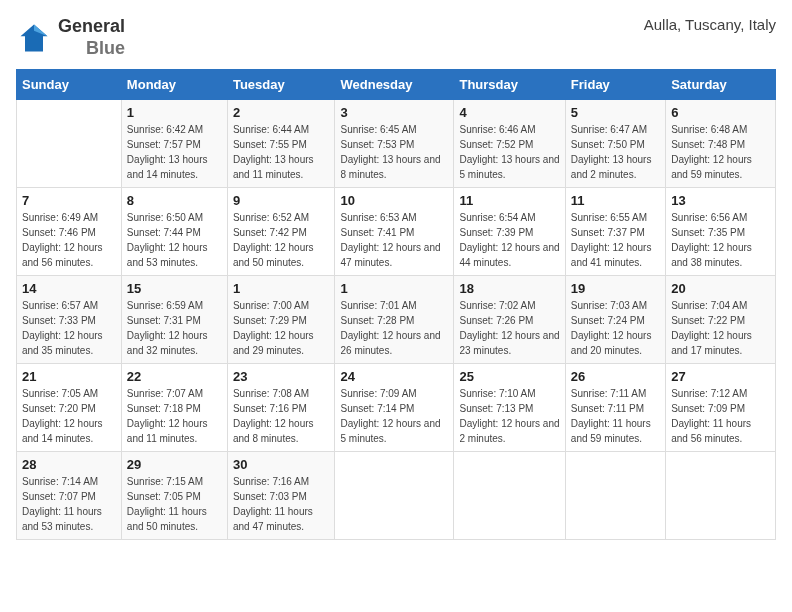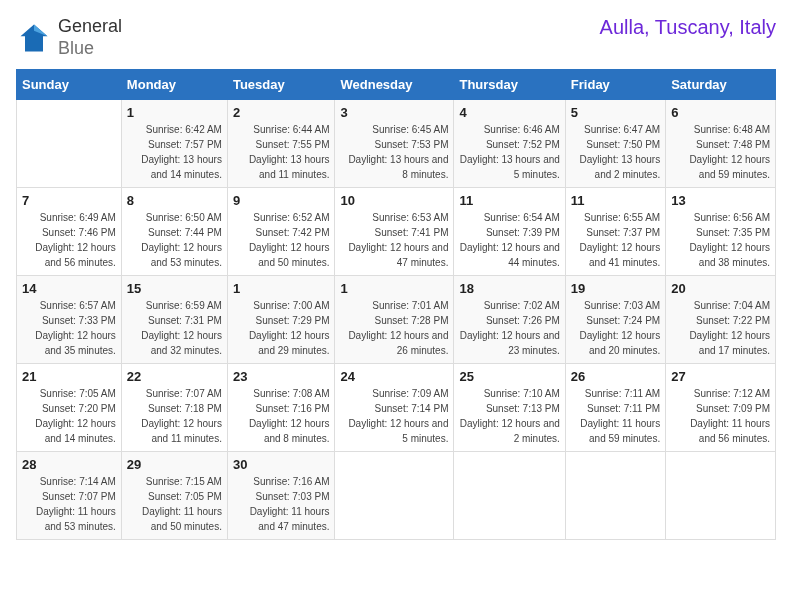--- a/index.html
+++ b/index.html
@@ -16,40 +16,41 @@
       align-items: flex-start;
       margin-bottom: 10px;
     }
     .logo {
       display: flex;
       align-items: center;
       gap: 6px;
     }
     .logo-text {
       font-size: 18px;
-      font-weight: normal;
+      font-weight: bold;
       line-height: 1.2;
+      text-align: right;
     }
     .logo-text .general { color: #333; }
     .logo-text .blue { color: #737373; }
     .logo-icon {
       width: 36px;
       height: 36px;
     }
     .title-block {
       text-align: right;
     }
     .month-title {
       font-size: 32px;
       font-weight: bold;
       color: #333;
     }
     .location {
-      font-size: 20px;
-      color: #6d28d9;
+      font-size: 15px;
+      color: #404040;
     }
     table {
       width: 100%;
       border-collapse: collapse;
       font-size: 11px;
     }
     thead tr th {
       background-color: #2a72c0;
       color: #fff;
       padding: 7px 5px;
@@ -75,21 +76,20 @@
     .day-number {
       font-size: 13px;
       font-weight: bold;
       margin-bottom: 2px;
       color: #222;
     }
     .day-info {
       font-size: 10px;
       color: #444;
       line-height: 1.5;
-      text-align: right;
     }
     .empty-cell {
       background: #fff !important;
     }
   </style>
 </head>
 <body>
 
 <div class="header">
   <div class="logo">

